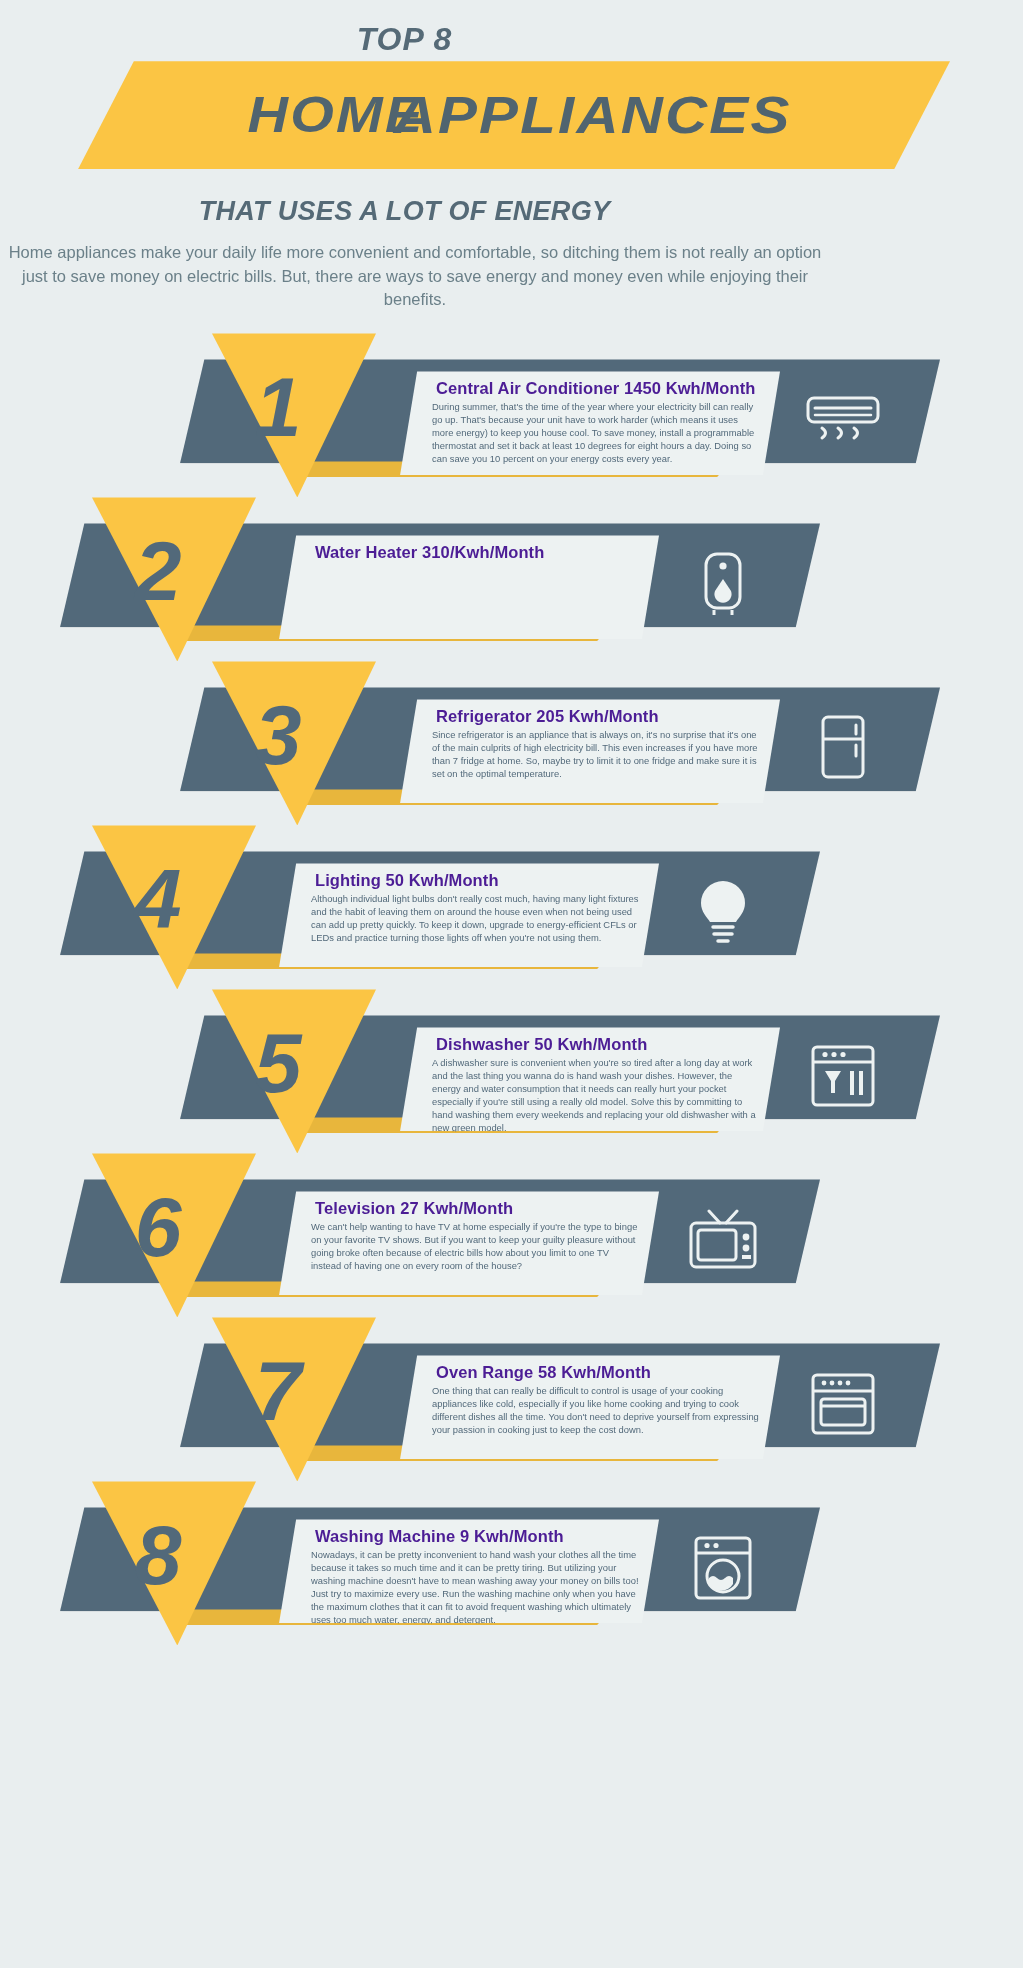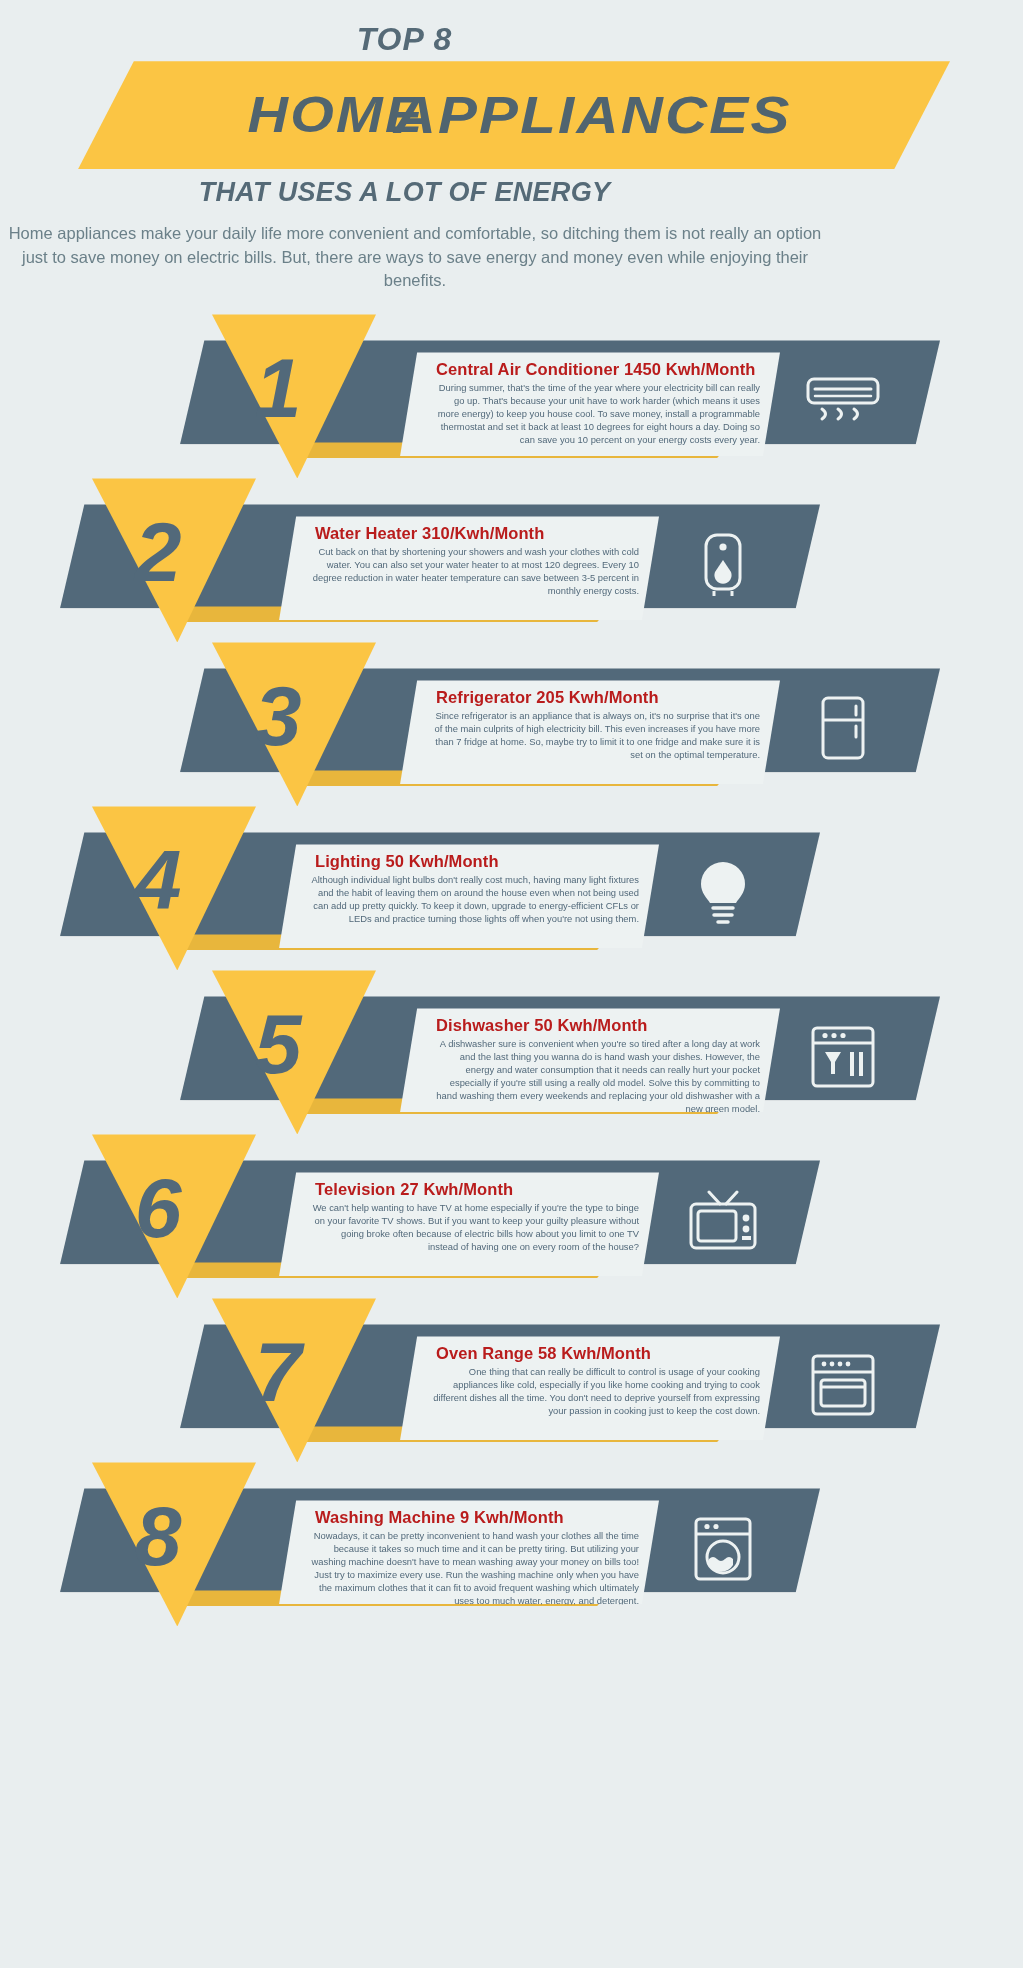--- a/index.html
+++ b/index.html
@@ -30,21 +30,21 @@
   }
   .banner-line1{
     font-size:50px; font-weight:bold; font-style:italic; letter-spacing:2px;
     line-height:0.98; transform:scaleX(1.12);
   }
   .banner-line2{
     font-size:52px; font-weight:bold; font-style:italic; letter-spacing:2px;
     line-height:0.98; transform:scaleX(1.12);
   }
   .subtitle{
-    margin-top:4px; font-size:27px; font-weight:bold; font-style:italic;
+    margin-top:23px; font-size:27px; font-weight:bold; font-style:italic;
     color:#556a77; letter-spacing:0.3px;
   }
   .intro{
     margin:14px auto 4px; width:830px; font-size:16.5px; line-height:1.42;
     color:#6b8089; text-align:center; font-weight:400;
   }
 
   
   .rows{ position:relative; margin-top:26px; }
   .row{ position:relative; height:164px; }
@@ -88,25 +88,25 @@
   
   .panel{
     position:absolute; top:34px; height:104px; background:#edf2f2;
     padding:6px 14px 6px 18px;
   }
   .row.odd .panel{ left:400px; width:380px;
     clip-path: polygon(4.5% 0%, 100% 0%, 95.5% 100%, 0% 100%); }
   .row.even .panel{ left:279px; width:380px;
     clip-path: polygon(4.5% 0%, 100% 0%, 95.5% 100%, 0% 100%); }
   .panel h3{
-    font-size:16.5px; font-weight:bold; color:#b91c1c;
+    font-size:16.5px; font-weight:bold; color:#4c1d95;
     margin:2px 0 3px 18px; letter-spacing:.1px; white-space:nowrap;
   }
   .panel p{
-    font-size:9.4px; line-height:1.38; color:#52697a; text-align:right;
+    font-size:9.4px; line-height:1.38; color:#52697a; text-align:left;
     margin:0 6px 0 14px;
   }
 
   
   .iconbox{
     position:absolute; top:44px; width:86px; height:78px;
     display:flex; align-items:center; justify-content:center;
   }
   .row.odd .iconbox{ left:800px; }
   .row.even .iconbox{ left:680px; }
@@ -169,21 +169,20 @@
     </div>
 
     <div class="row even">
       <div class="stage">
         <div class="band"></div>
         <div class="underbar"></div>
         <div class="tri"></div>
         <div class="num">2</div>
         <div class="panel">
           <h3>Water Heater 310/Kwh/Month</h3>
-          <p>Cut back on that by shortening your showers and wash your clothes with cold water. You can also set your water heater to at most 120 degrees. Every 10 degree reduction in water heater temperature can save between 3-5 percent in monthly energy costs.</p>
         </div>
         <div class="iconbox">
           <svg width="44" height="64" viewBox="0 0 44 64">
             <rect x="5" y="2" width="34" height="54" rx="11" fill="none" stroke="#edf2f2" stroke-width="3"></rect>
             <circle cx="22" cy="14" r="3.6" fill="#edf2f2"></circle>
             <path d="M22 27 l8 12 a8.6 8.6 0 1 1 -16 0 z" fill="#edf2f2"></path>
             <line x1="13" y1="58" x2="13" y2="63" stroke="#edf2f2" stroke-width="3"></line>
             <line x1="31" y1="58" x2="31" y2="63" stroke="#edf2f2" stroke-width="3"></line>
           </svg>
         </div>

